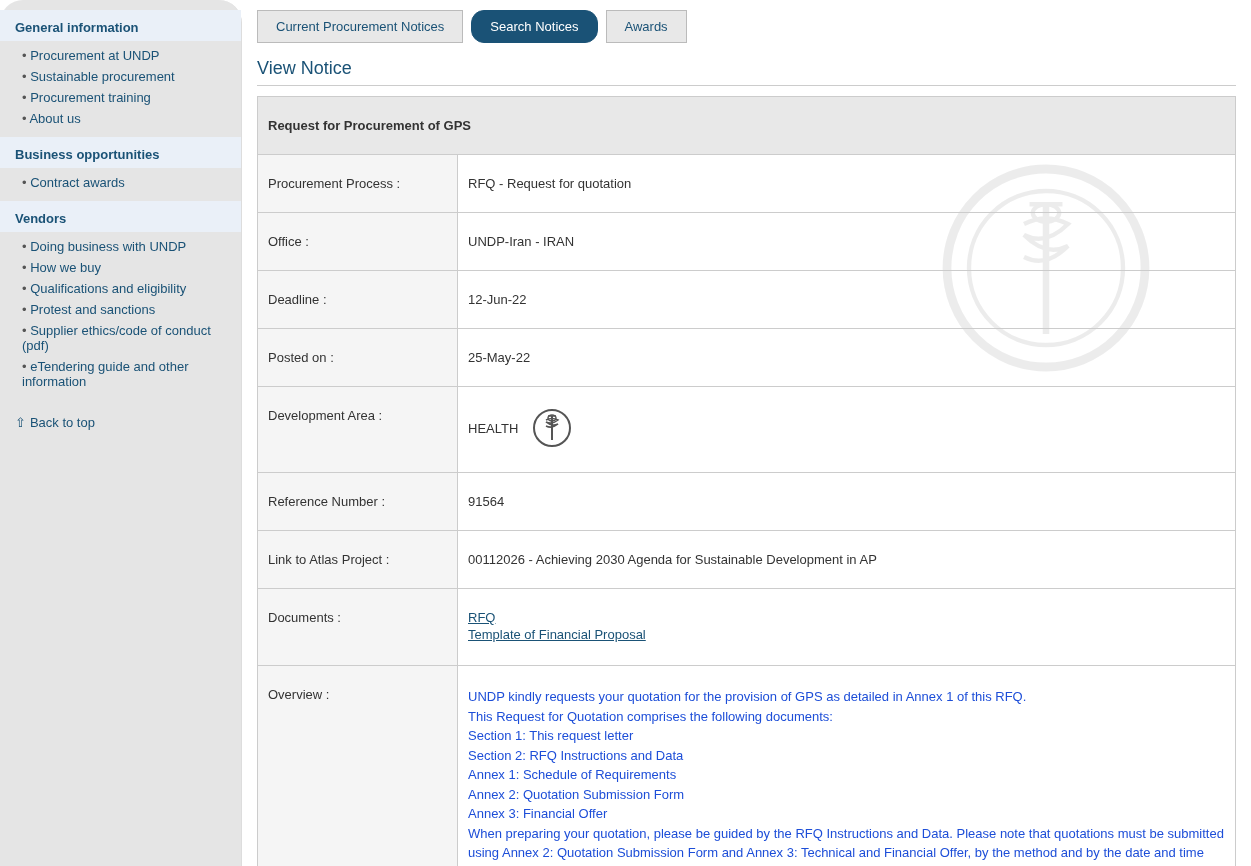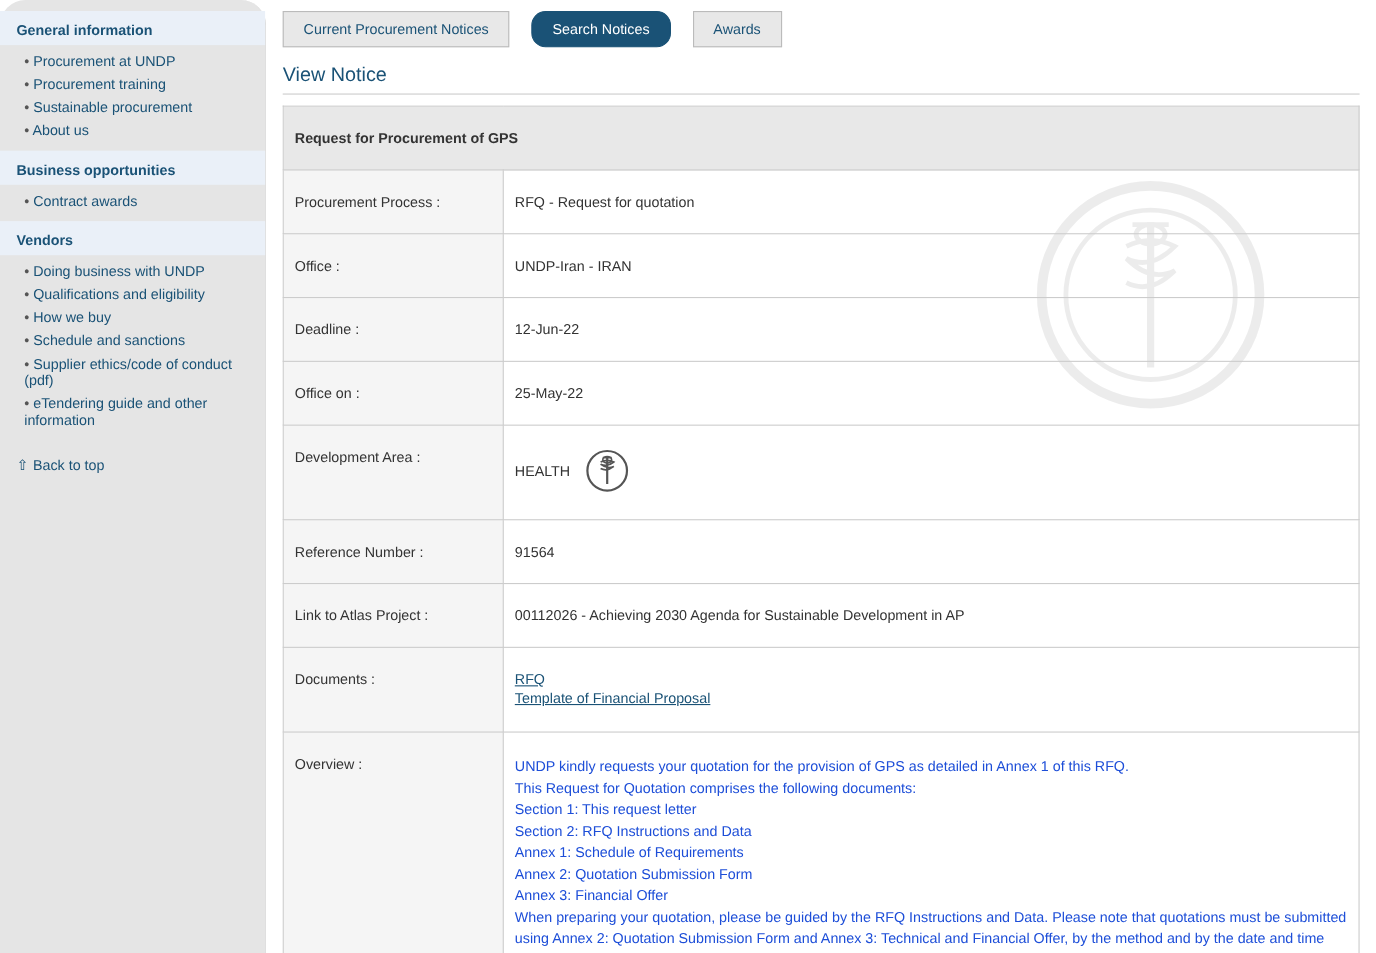--- a/index.html
+++ b/index.html
@@ -49,21 +49,21 @@
 
     
     #main {
       flex: 1;
       padding: 10px 15px;
     }
 
     
     .tabs {
       display: flex;
-      gap: 20px;
+      gap: 8px;
       margin-bottom: 15px;
     }
     .tab {
       padding: 8px 18px;
       border: 1px solid #bbb;
       background: #e8e8e8;
       color: #1a5276;
       cursor: pointer;
       font-size: 13px;
       text-decoration: none;
@@ -146,36 +146,36 @@
       z-index: 1;
     }
   </style>
 </head>
 <body>
 
 <div id="sidebar">
   <div class="sidebar-section-title">General information</div>
   <ul style="list-style:none; padding:0; margin-bottom:8px;">
     <li class="sidebar-item">Procurement at UNDP</li>
+    <li class="sidebar-item">Sustainable procurement</li>
     <li class="sidebar-item">Procurement training</li>
-    <li class="sidebar-item">Sustainable procurement</li>
     <li class="sidebar-item">About us</li>
   </ul>
 
   <div class="sidebar-section-title">Business opportunities</div>
   <ul style="list-style:none; padding:0; margin-bottom:8px;">
     <li class="sidebar-item">Contract awards</li>
   </ul>
 
   <div class="sidebar-section-title">Vendors</div>
   <ul style="list-style:none; padding:0; margin-bottom:8px;">
     <li class="sidebar-item">Doing business with UNDP</li>
+    <li class="sidebar-item">How we buy</li>
     <li class="sidebar-item">Qualifications and eligibility</li>
-    <li class="sidebar-item">How we buy</li>
-    <li class="sidebar-item">Schedule and sanctions</li>
+    <li class="sidebar-item">Protest and sanctions</li>
     <li class="sidebar-item">Supplier ethics/code of conduct (pdf)</li>
     <li class="sidebar-item">eTendering guide and other information</li>
   </ul>
 
   <div style="flex:1;"></div>
   <div class="back-to-top">
     <span>⇧</span>
     <span>Back to top</span>
   </div>
 </div>
@@ -214,21 +214,21 @@
         </tr>
         <tr>
           <td class="label-cell">Office :</td>
           <td class="value-cell">UNDP-Iran - IRAN</td>
         </tr>
         <tr>
           <td class="label-cell">Deadline :</td>
           <td class="value-cell">12-Jun-22</td>
         </tr>
         <tr>
-          <td class="label-cell">Office on :</td>
+          <td class="label-cell">Posted on :</td>
           <td class="value-cell">25-May-22</td>
         </tr>
         <tr>
           <td class="label-cell">Development Area :</td>
           <td class="value-cell">
             <span>HEALTH</span>
             
             <span style="display:inline-block; margin-left:10px; vertical-align:middle;">
               <svg width="40" height="40" viewBox="0 0 40 40" xmlns="http://www.w3.org/2000/svg">
                 <circle cx="20" cy="20" r="18" fill="none" stroke="#555" stroke-width="2"></circle>

